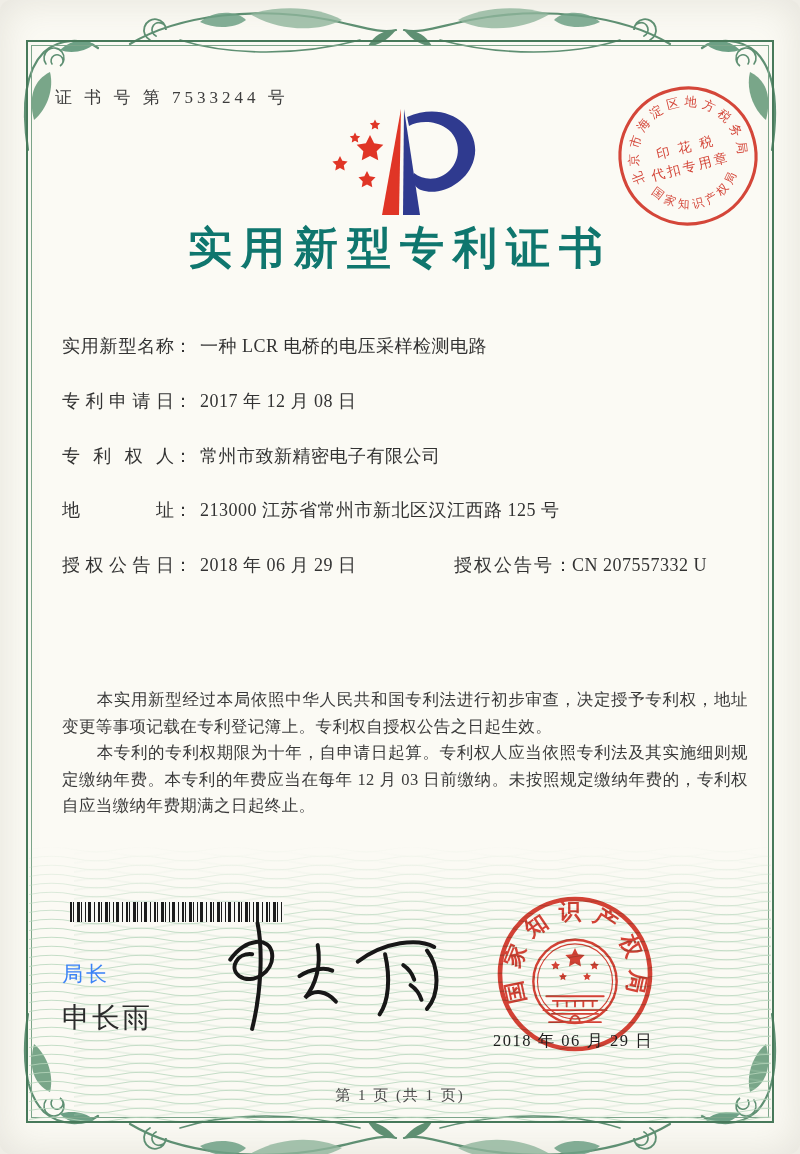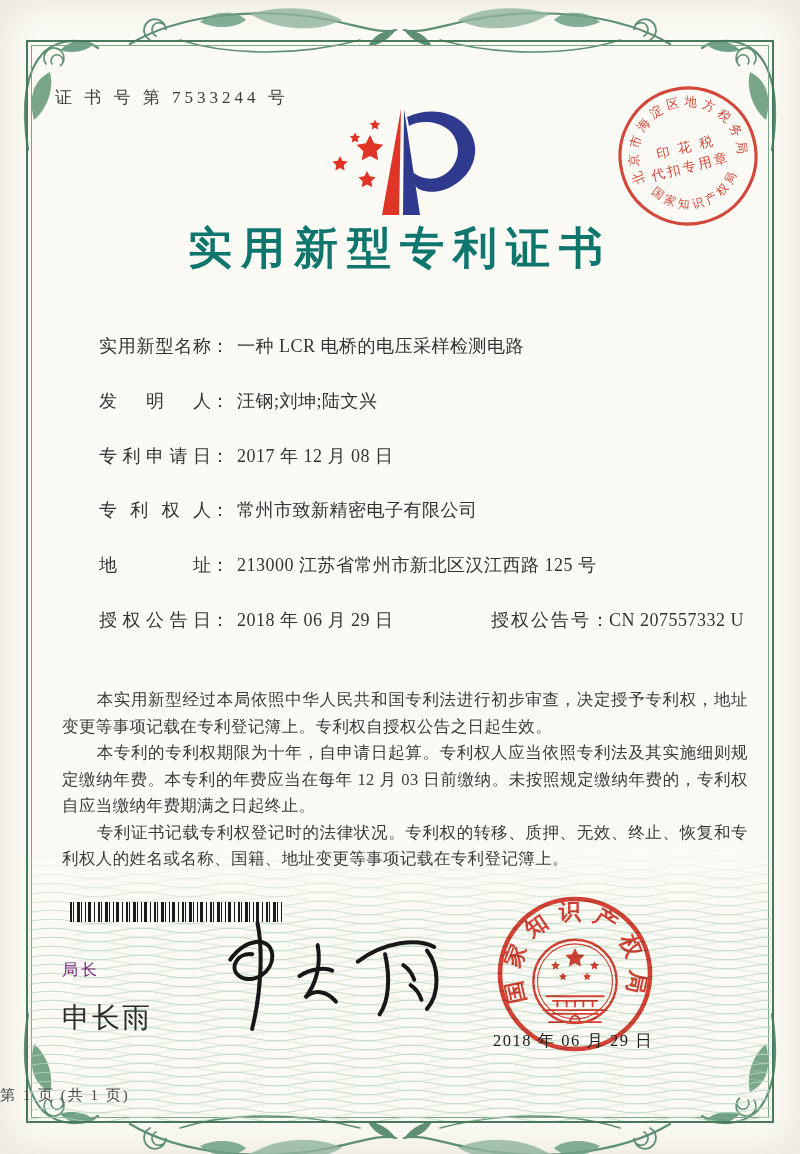--- a/index.html
+++ b/index.html
@@ -22,50 +22,50 @@
   
   .cert-no{position:absolute;left:55px;top:86px;font-size:17px;letter-spacing:4px;color:#3c3c3c;}
   .tax-stamp{position:absolute;left:612px;top:80px;width:152px;height:152px;transform:rotate(-14deg);
              opacity:.93;mix-blend-mode:multiply;}
   .logo{position:absolute;left:324px;top:106px;width:155px;height:114px;}
   .title{position:absolute;left:0;right:0;top:219px;text-align:center;font-size:44px;font-weight:600;
          letter-spacing:9px;color:#0f766e;}
 
   
   .fields{position:absolute;left:62px;top:334px;width:690px;font-size:18px;color:#333;}
-  .frow{height:54.8px;position:relative;white-space:nowrap;margin-left:37px;}
+  .frow{height:54.8px;position:relative;white-space:nowrap;}
   .flabel{display:inline-block;width:112px;text-align:justify;text-align-last:justify;
           -moz-text-align-last:justify;text-justify:inter-character;vertical-align:top;}
   .fsep{display:inline-block;margin-right:8px;}
   .fval{letter-spacing:.5px;}
   .grant{position:absolute;left:392px;top:0;white-space:nowrap;}
   .grant .glabel{letter-spacing:2px;}
 
   
   .paras{position:absolute;left:62px;top:687px;width:686px;font-size:16.5px;line-height:26.5px;
          color:#3a3a3a;letter-spacing:.4px;text-align:justify;}
   .paras p{margin:0;text-indent:2.1em;}
 
   
   .barcode{position:absolute;left:70px;top:902px;width:214px;height:20px;
     background:repeating-linear-gradient(90deg,
       #1c1c1c 0 2px,#f8f8f4 2px 3px,#1c1c1c 3px 4px,#f8f8f4 4px 7px,
       #1c1c1c 7px 10px,#f8f8f4 10px 11px,#1c1c1c 11px 12px,#f8f8f4 12px 15px,
       #1c1c1c 15px 16px,#f8f8f4 16px 18px,#1c1c1c 18px 21px,#f8f8f4 21px 24px,
       #1c1c1c 24px 25px,#f8f8f4 25px 28px);}
-  .sig-title{position:absolute;left:62px;top:960px;font-size:16px;letter-spacing:3px;color:#701a75;
+  .sig-title{position:absolute;left:62px;top:960px;font-size:21px;letter-spacing:3px;color:#3b82f6;
              font-family:"Liberation Sans","DejaVu Sans",sans-serif;}
   .sig-name{position:absolute;left:62px;top:999px;font-size:28px;letter-spacing:2px;color:#2b2b2b;
              font-family:Liberation Serif, serif;}
   .signature{position:absolute;left:192px;top:912px;width:255px;height:130px;}
   .office-seal{position:absolute;left:487px;top:886px;width:176px;height:176px;opacity:.95;
                mix-blend-mode:multiply;}
   .seal-date{position:absolute;left:493px;top:1030px;font-size:16.5px;letter-spacing:1.5px;
              color:#1d1d1d;z-index:5;white-space:nowrap;}
-  .footer{position:absolute;left:0;right:0;top:1086px;font-size:15px;
+  .footer{position:absolute;left:0;right:0;top:1086px;text-align:center;font-size:15px;
           letter-spacing:2px;color:#4a4a4a;}
 
   .seal-arc{font-size:14px;letter-spacing:5px;fill:#d5392c;}
   .seal-arc-b{font-size:13px;letter-spacing:4px;fill:#d5392c;}
   .seal-center{font-size:15px;fill:#d5392c;letter-spacing:3px;}
   .bigseal-arc{font-size:24px;letter-spacing:11px;fill:#d5392c;font-weight:bold;}
 </style>
 </head>
 <body>
 
@@ -141,43 +141,39 @@
     <use href="#star" transform="translate(43,73) scale(0.9)" fill="#e03526"></use>
   </svg>
 
   <div class="title">实用新型专利证书</div>
 
   <div class="fields">
     <div class="frow">
       <span class="flabel">实用新型名称</span><span class="fsep">：</span><span class="fval">一种 LCR 电桥的电压采样检测电路</span>
     </div>
     <div class="frow">
-      <span class="flabel">发明人</span><span class="fsep">：</span><span class="fval">汪钢;刘坤;陆文兴</span>
-    </div>
-    <div class="frow">
       <span class="flabel">专利申请日</span><span class="fsep">：</span><span class="fval">2017 年 12 月 08 日</span>
     </div>
     <div class="frow">
       <span class="flabel">专利权人</span><span class="fsep">：</span><span class="fval">常州市致新精密电子有限公司</span>
     </div>
     <div class="frow">
       <span class="flabel">地址</span><span class="fsep">：</span><span class="fval">213000 江苏省常州市新北区汉江西路 125 号</span>
     </div>
     <div class="frow">
       <span class="flabel">授权公告日</span><span class="fsep">：</span><span class="fval">2018 年 06 月 29 日</span>
       <span class="grant">
         <span class="glabel">授权公告号</span><span>：</span><span class="fval">CN 207557332 U</span>
       </span>
     </div>
   </div>
 
   <div class="paras">
     <p>本实用新型经过本局依照中华人民共和国专利法进行初步审查，决定授予专利权，地址变更等事项记载在专利登记簿上。专利权自授权公告之日起生效。</p>
     <p>本专利的专利权期限为十年，自申请日起算。专利权人应当依照专利法及其实施细则规定缴纳年费。本专利的年费应当在每年 12 月 03 日前缴纳。未按照规定缴纳年费的，专利权自应当缴纳年费期满之日起终止。</p>
-    <p>专利证书记载专利权登记时的法律状况。专利权的转移、质押、无效、终止、恢复和专利权人的姓名或名称、国籍、地址变更等事项记载在专利登记簿上。</p>
   </div>
 
   <div class="barcode"></div>
 
   <div class="sig-title">局长</div>
   <div class="sig-name">申长雨</div>
 
   <svg class="signature" viewBox="0 0 280 130">
     <g fill="none" stroke="#171717" stroke-width="4.4" stroke-linecap="round">
       <path d="M42,46 C58,22 86,20 88,40 C90,60 66,74 52,64 C40,55 50,38 66,40"></path>

